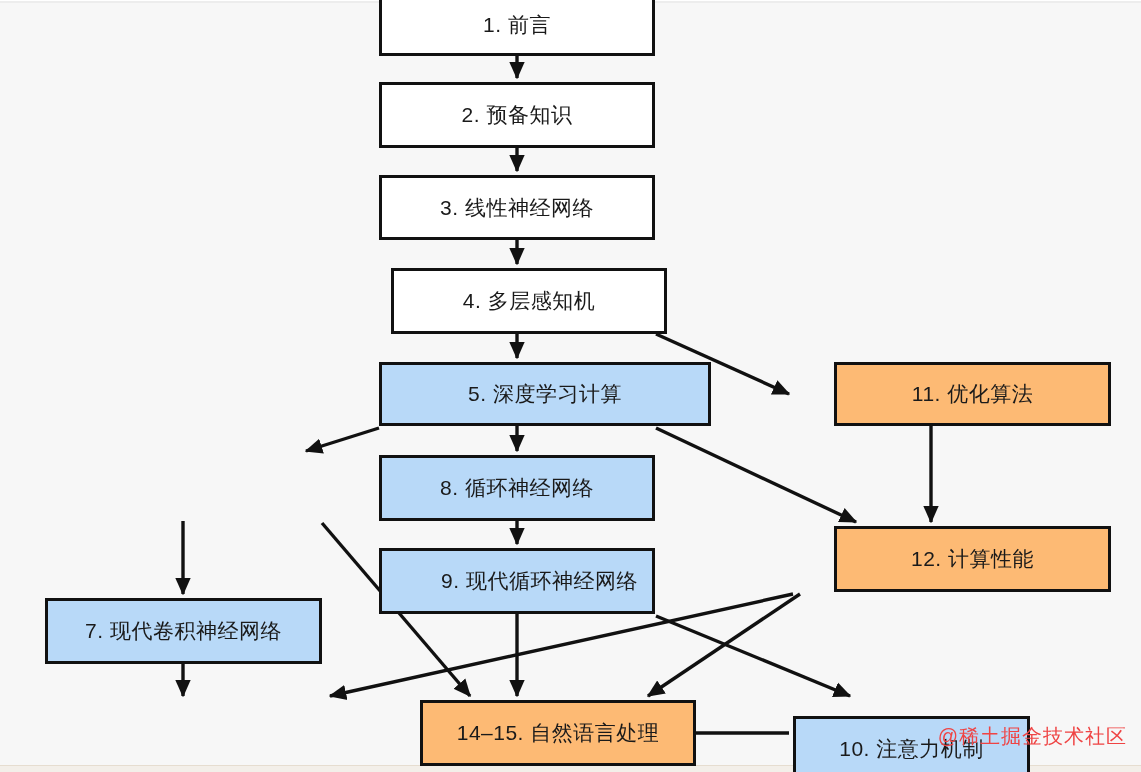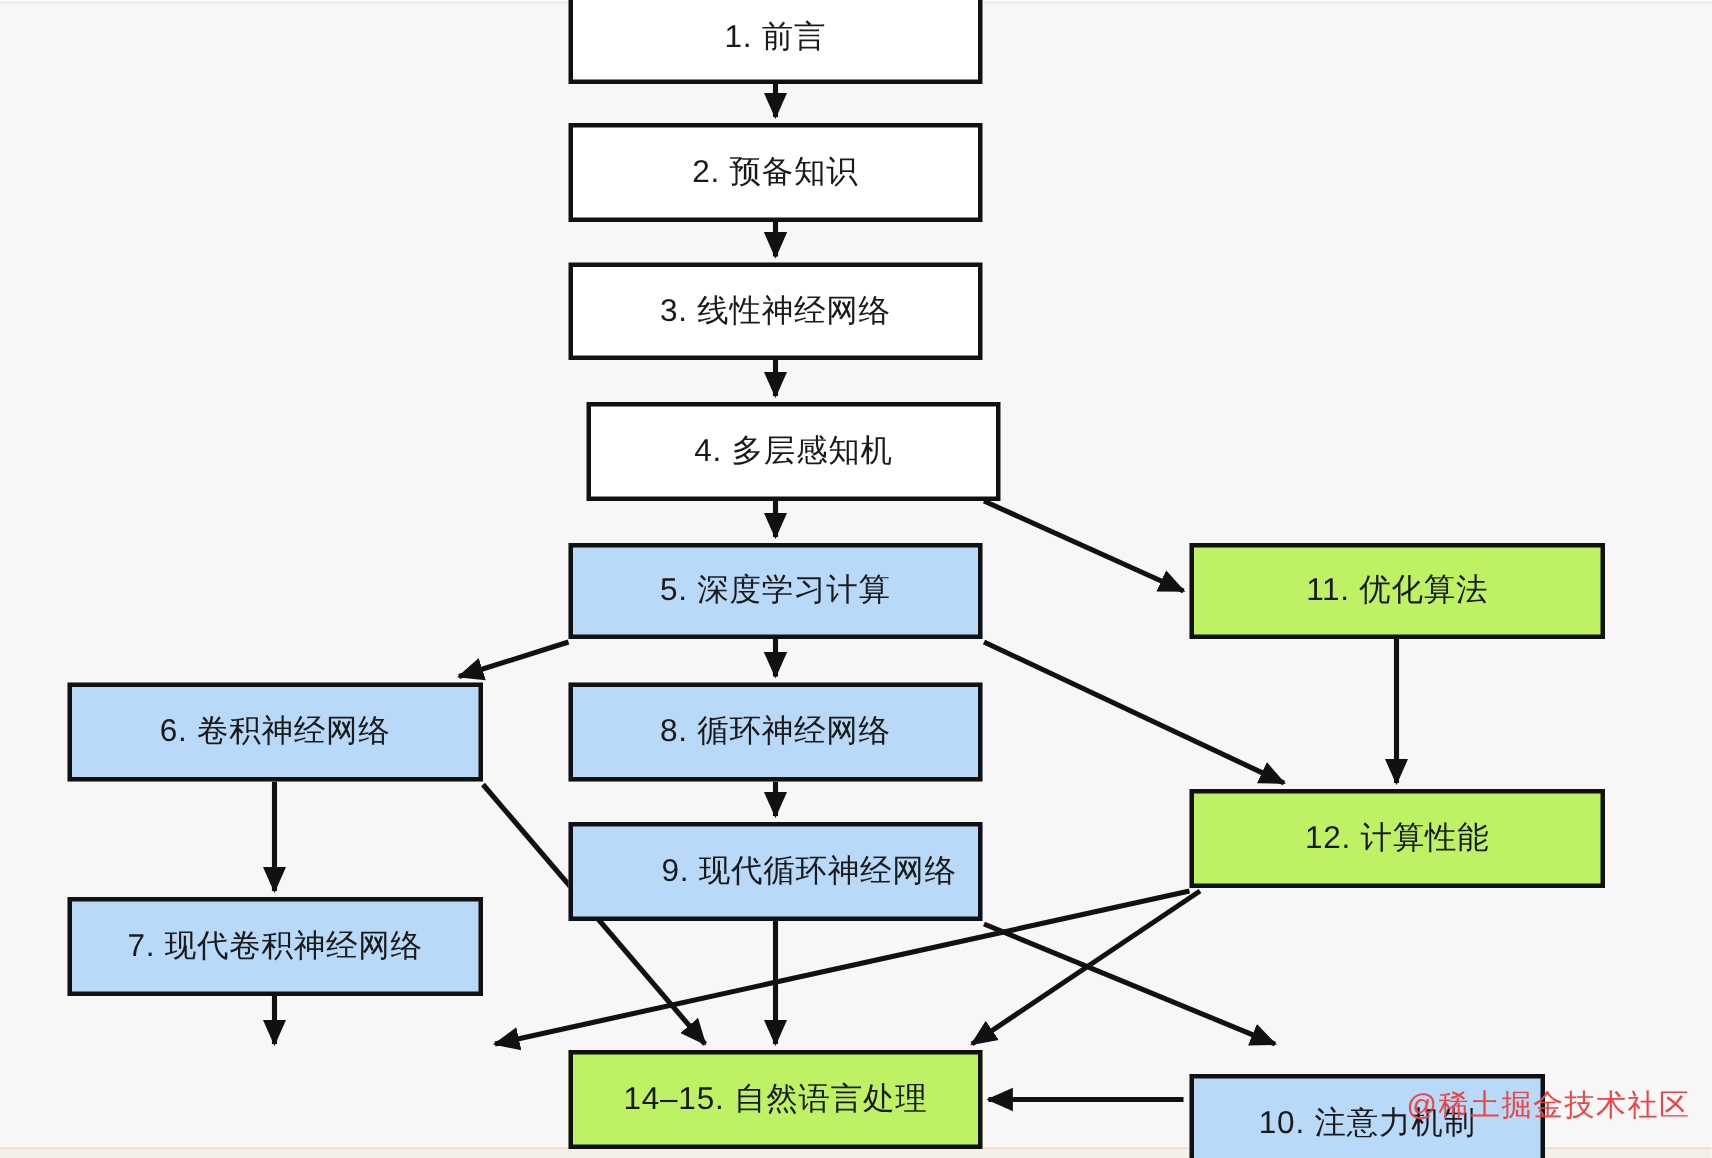--- a/index.html
+++ b/index.html
@@ -52,21 +52,21 @@
     text-align: center;
     color: #1a1a1a;
     font-size: 21px;
     letter-spacing: 0.5px;
     line-height: 1.2;
     white-space: nowrap;
     z-index: 2;
   }
   .node.fill-white  { background: #ffffff; }
   .node.fill-light  { background: #b8d9f8; }
-  .node.fill-strong { background: #bef264; }
+  .node.fill-strong { background: #fdba74; margin-left: 41px; }
 
   .watermark {
     position: absolute;
     right: 14px;
     bottom: 22px;
     font-size: 20px;
     color: #ef4444;
     letter-spacing: 1px;
     white-space: nowrap;
     z-index: 3;
@@ -131,25 +131,22 @@
     </div>
   <div class="node fill-white" style="left: 379px; top: 82px; width: 276px; height: 66px;">
       <span>2. 预备知识</span>
     </div>
   <div class="node fill-white" style="left: 379px; top: 175px; width: 276px; height: 65px;">
       <span>3. 线性神经网络</span>
     </div>
   <div class="node fill-white" style="left: 379px; top: 268px; width: 276px; height: 66px; margin-left: 12px;">
       <span>4. 多层感知机</span>
     </div>
-  <div class="node fill-light" style="left: 379px; top: 362px; width: 276px; height: 64px;">
+  <div class="node fill-light" style="left: 379px; top: 362px; width: 332px; height: 64px;">
       <span>5. 深度学习计算</span>
-    </div>
-  <div class="node fill-light" style="left: 45px; top: 455px; width: 277px; height: 66px;">
-      <span>6. 卷积神经网络</span>
     </div>
   <div class="node fill-light" style="left: 45px; top: 598px; width: 277px; height: 66px;">
       <span>7. 现代卷积神经网络</span>
     </div>
   <div class="node fill-light" style="left: 379px; top: 455px; width: 276px; height: 66px;">
       <span>8. 循环神经网络</span>
     </div>
   <div class="node fill-light" style="left: 379px; top: 548px; width: 276px; height: 66px; padding-left: 45px;">
       <span>9. 现代循环神经网络</span>
     </div>

